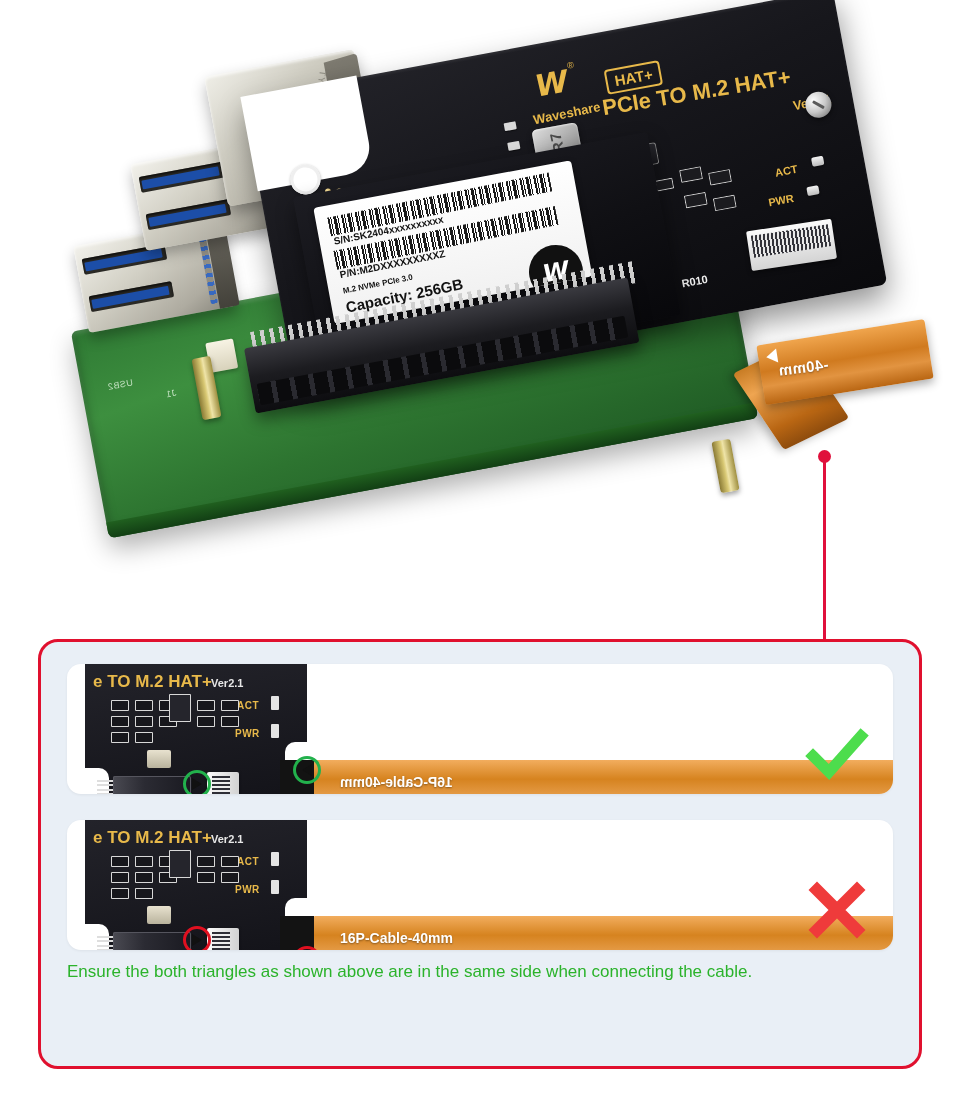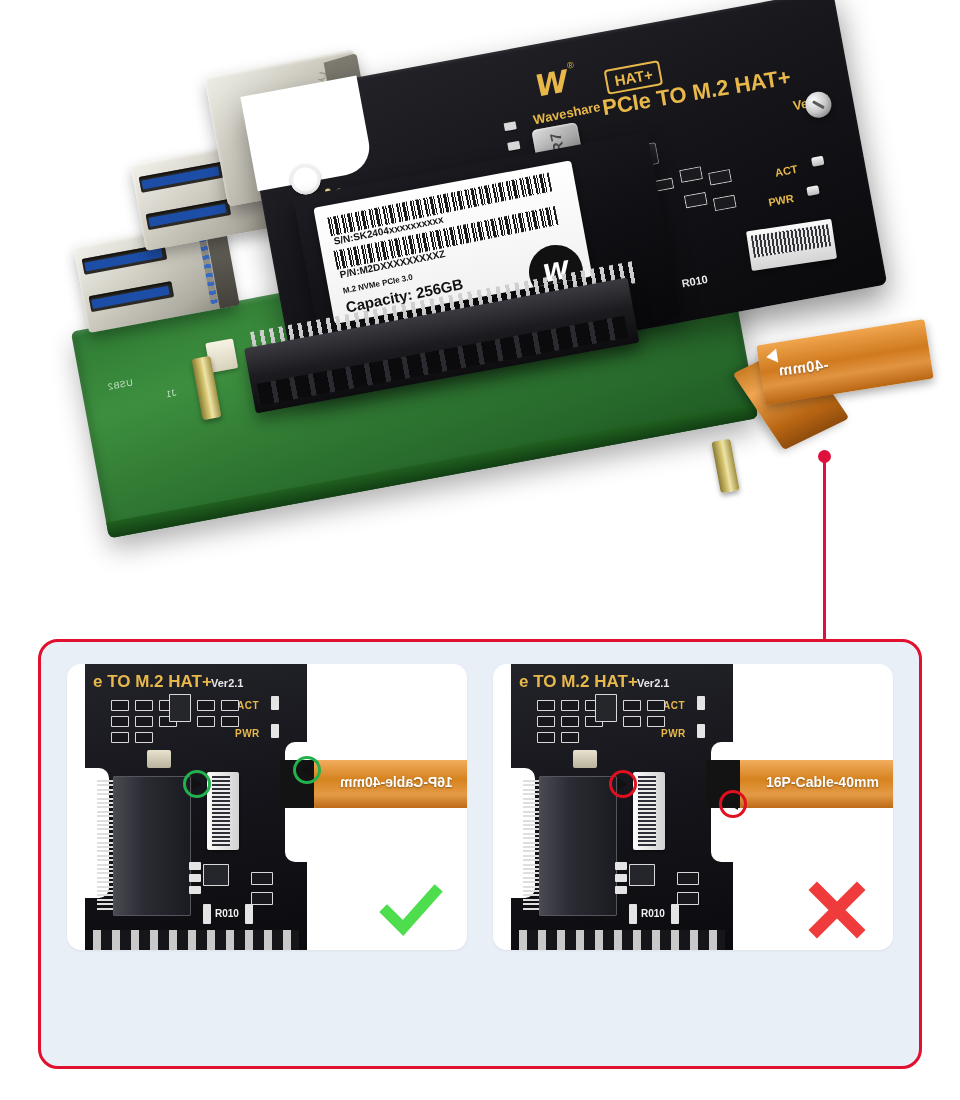--- a/index.html
+++ b/index.html
@@ -213,21 +213,21 @@
   .lead-line {
     position:absolute; left:823px; top:456px; width:3px; height:185px; background:#e0103c;
   }
 
   
   .callout {
     position:absolute; left:38px; top:639px; width:884px; height:430px;
     border:3px solid #e0102e; border-radius:20px;
     background:#e9eff6;
   }
-  .panels { position:absolute; left:26px; top:22px; right:26px; height:286px; display:flex; gap:26px; }
+  .panels { position:absolute; left:26px; top:22px; right:26px; height:286px; display:flex; gap:26px;flex-direction:column; }
   .panel {
     position:relative; flex:1; background:#ffffff; border-radius:14px; overflow:hidden;
     box-shadow:0 1px 3px rgba(0,0,0,.06);
   }
 
   
   .mini-board {
     position:absolute; left:18px; top:0; width:222px; height:286px;
     background: linear-gradient(170deg,#23232a,#14141a 50%,#0b0b0f);
   }
@@ -536,15 +536,16 @@
             <i></i>
           </div>
 
         <svg class="cross-mark" viewBox="0 0 64 64">
           <path d="M12 12 L52 52 M52 12 L12 52" stroke="#ef3b3b" stroke-width="12" fill="none" stroke-linecap="square"></path>
         </svg>
       </div>
     </div>
 
     <div class="captions">
+      <div class="caption good">Ensure the both triangles as shown above are in the same side when connecting the cable.</div>
     </div>
   </div>
 </div>
 
 </body></html>

